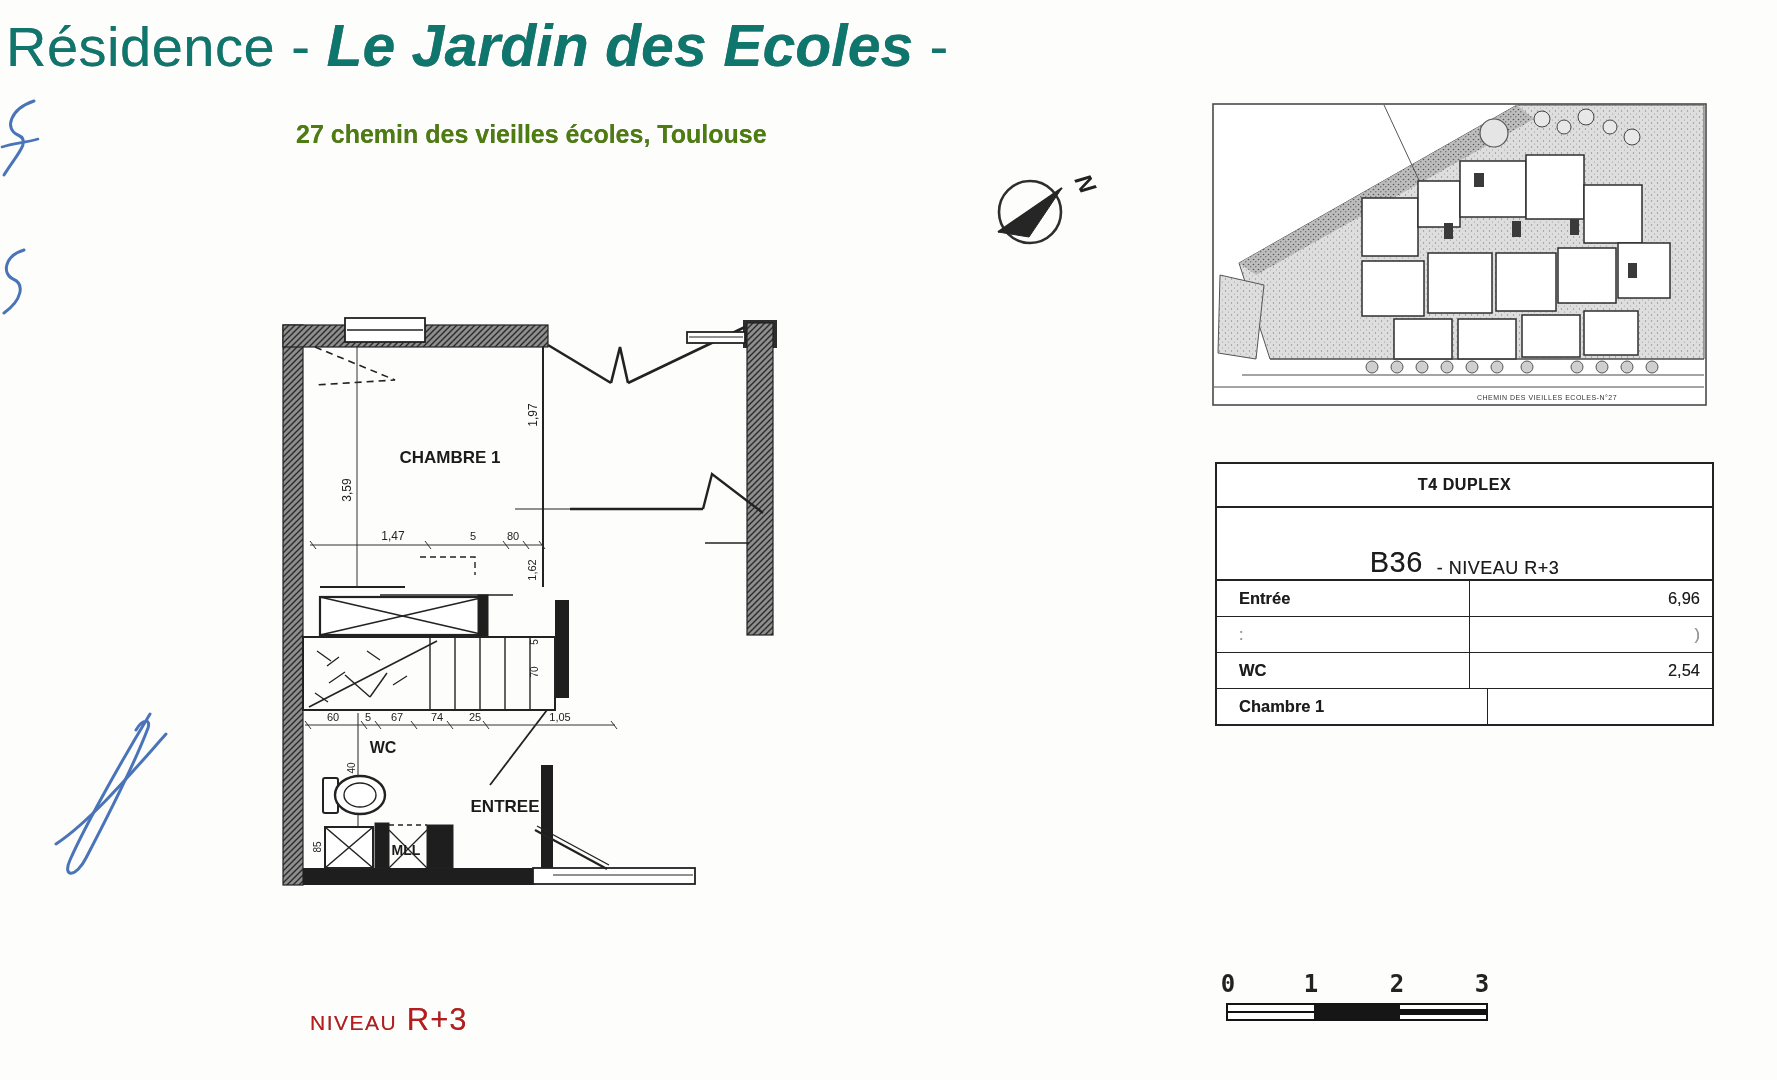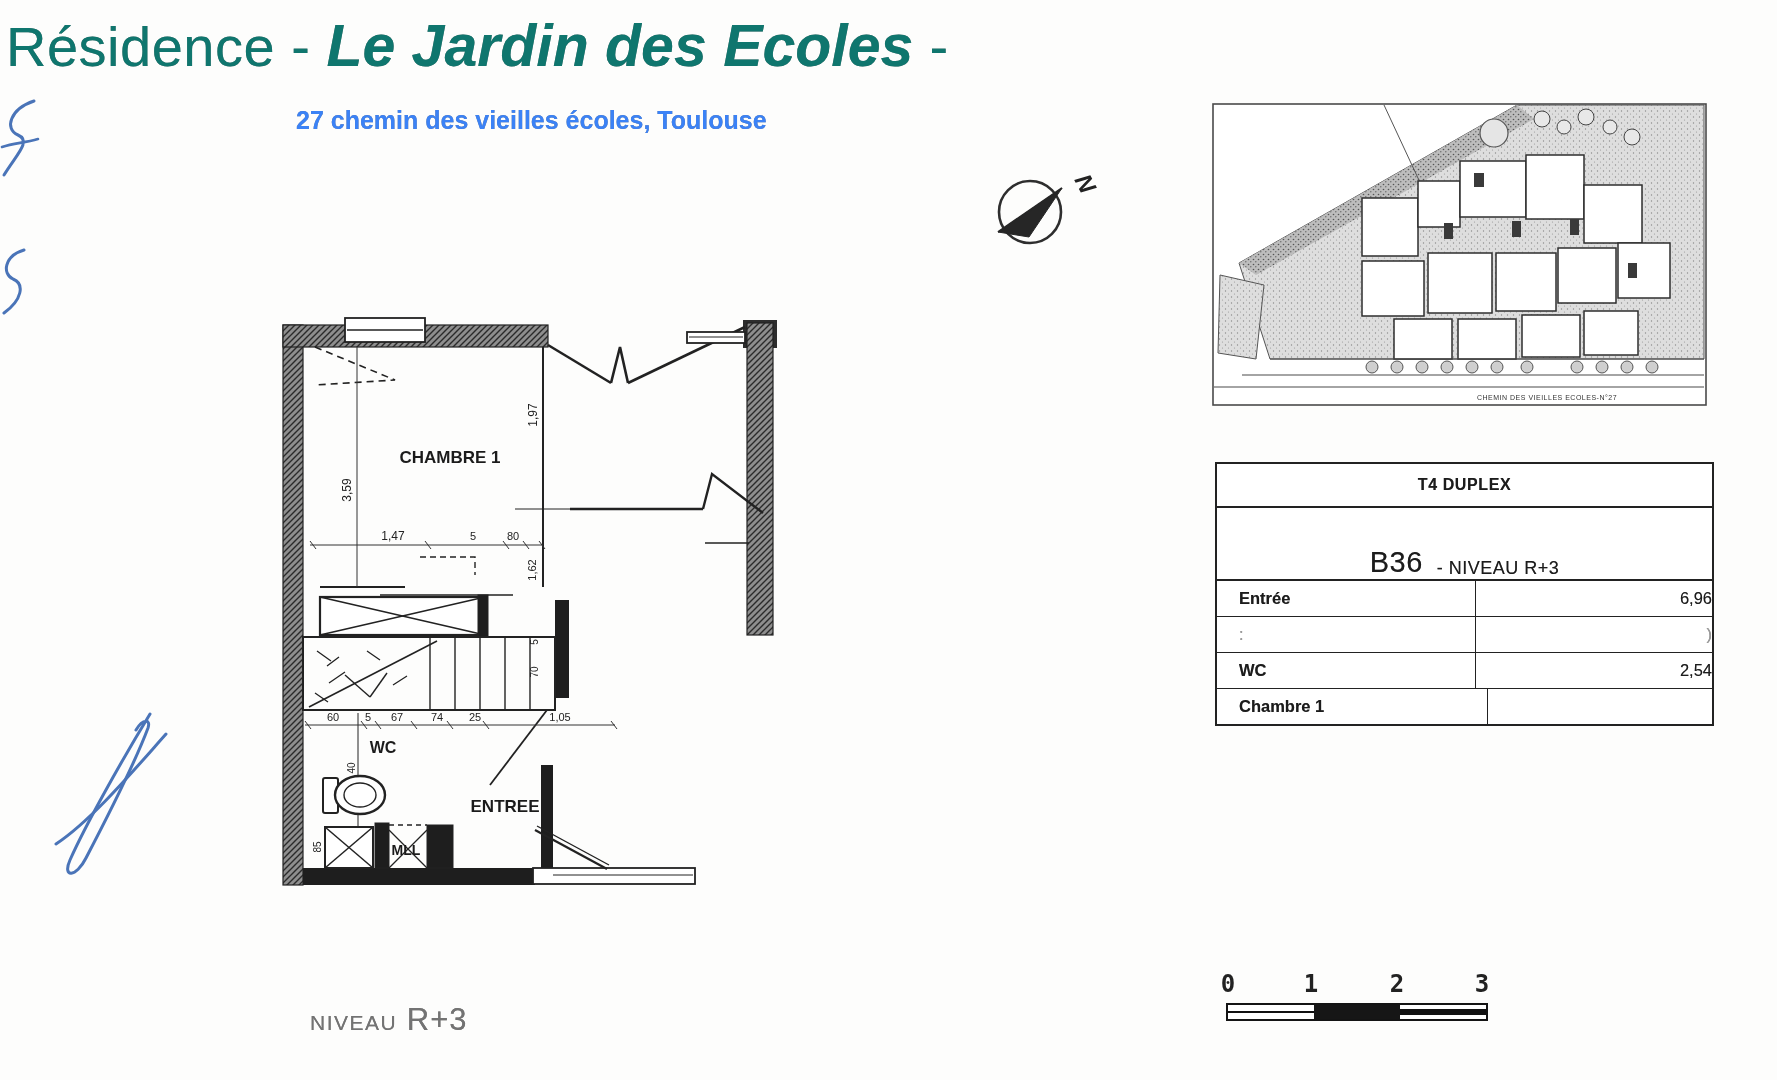--- a/index.html
+++ b/index.html
@@ -6,38 +6,38 @@
   body{
     width:1777px;height:1080px;position:relative;overflow:hidden;
     background:#fdfdfc;font-family:"Liberation Sans",sans-serif;color:#1d1d1d;
   }
   .abs{position:absolute;}
   .scan{text-shadow:0 0 .6px rgba(25,25,25,.55);}
 
   
   .title{left:6px;top:12px;white-space:nowrap;font-size:56px;color:#0f766e;letter-spacing:.5px;}
   .title .main{font-weight:bold;font-style:italic;font-size:59px;letter-spacing:0;}
-  .address{left:296px;top:106px;font-size:25px;font-weight:bold;color:#3b82f6;}
+  .address{left:296px;top:120px;font-size:25px;font-weight:bold;color:#4d7c0f;}
 
   
-  .level-caption{left:310px;top:1002px;white-space:nowrap;color:#737373;}
+  .level-caption{left:310px;top:1002px;white-space:nowrap;color:#b91c1c;}
   .level-caption .sm{font-size:21px;letter-spacing:1.5px;}
   .level-caption .bg{font-size:31px;letter-spacing:1px;}
 
   
   .info-table{left:1215px;top:462px;width:495px;border:2px solid #222;background:#fff;}
   .info-table .hdr1{height:42px;border-bottom:2px solid #222;display:flex;align-items:center;justify-content:center;
       font-size:16px;font-weight:600;letter-spacing:.6px;color:#1c1c1c;}
   .info-table .hdr2{height:71px;border-bottom:2px solid #222;display:flex;align-items:flex-end;justify-content:center;color:#1c1c1c;}
   .info-table .hdr2 .unit{font-size:29px;letter-spacing:.5px;}
   .info-table .hdr2 .lvl{font-size:18px;letter-spacing:.5px;margin-left:14px;}
   .info-table .trow{height:35px;display:flex;border-bottom:1.6px solid #222;font-size:16.5px;}
   .info-table .trow:last-child{border-bottom:none;}
   .info-table .tlab{width:50%;border-right:1.6px solid #222;display:flex;align-items:center;padding-left:22px;font-weight:600;color:#1c1c1c;}
-  .info-table .tval{width:50%;display:flex;align-items:center;justify-content:flex-end;padding-right:0;color:#1c1c1c;}
+  .info-table .tval{width:50%;display:flex;align-items:center;justify-content:flex-end;padding-right:12px;color:#1c1c1c;}
   .info-table .faint{color:#9b9b9b;font-weight:400;}
 
   
   .scalebar{left:1222px;top:970px;width:270px;height:54px;}
   .scalebar .num{position:absolute;top:0;width:34px;text-align:center;
       font-family:"DejaVu Sans Mono",monospace;font-weight:bold;font-size:24px;color:#222;}
   .scalebar .bar{position:absolute;left:4px;top:33px;width:258px;height:14px;border:2px solid #141414;background:#fff;}
   .scalebar .seg{position:absolute;top:0;height:100%;}
 
   svg text{font-family:"Liberation Sans",sans-serif;}

